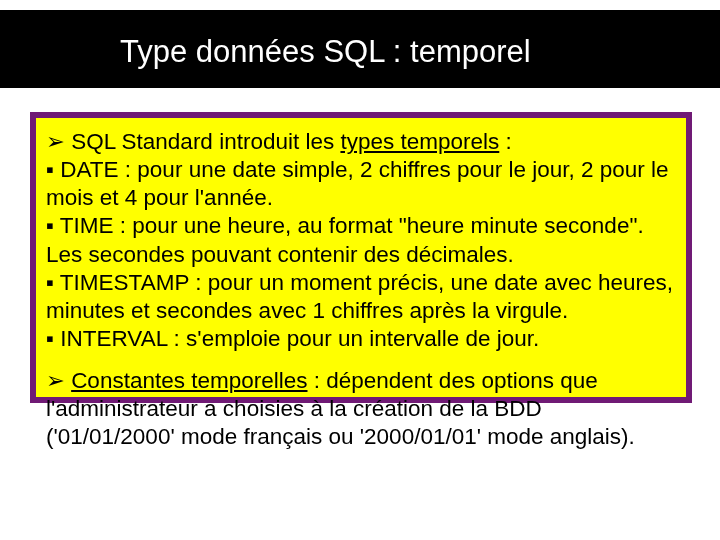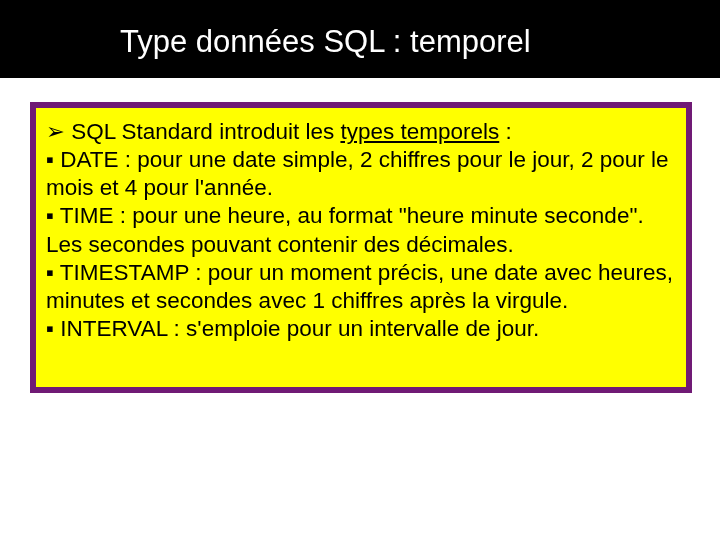--- a/index.html
+++ b/index.html
@@ -1,17 +1,17 @@
 <!DOCTYPE html>
 <html><head>
 <meta charset="utf-8">
 <style>
   * { margin: 0; padding: 0; box-sizing: border-box; }
   html, body { width: 720px; height: 540px; font-family: Arial, Helvetica, sans-serif; background: #fff; }
-  .slide { width: 720px; height: 433px; background: #fff; position: relative; }
+  .slide { width: 720px; height: 433px; background: #fff; position: relative; margin-top: 10px; }
   .title-bar {
     width: 100%;
     height: 78px;
     background: #000;
     display: flex;
     align-items: center;
     padding-left: 120px;
     padding-top: 6px;
   }
   .title {
@@ -53,16 +53,20 @@
       <span class="bullet">▪</span>
       <span>DATE : pour une date simple, 2 chiffres pour le jour, 2 pour le mois et 4 pour l'année.</span><br>
       <span class="bullet">▪</span>
       <span>TIME : pour une heure, au format "heure minute seconde". Les secondes pouvant contenir des décimales.</span><br>
       <span class="bullet">▪</span>
       <span>TIMESTAMP : pour un moment précis, une date avec heures, minutes et secondes avec 1 chiffres après la virgule.</span><br>
       <span class="bullet">▪</span>
       <span>INTERVAL : s'emploie pour un intervalle de jour.</span>
     </div>
 
+    <div class="para">
+      <span class="arrow">➢</span>
+      <span> </span><span style="text-decoration: underline;">Constantes temporelles</span><span> : dépendent des options que l'administrateur a choisies à la création de la BDD ('01/01/2000' mode français ou '2000/01/01' mode anglais).</span>
+    </div>
 
 
   </div>
 </div>
 
 </body></html>

